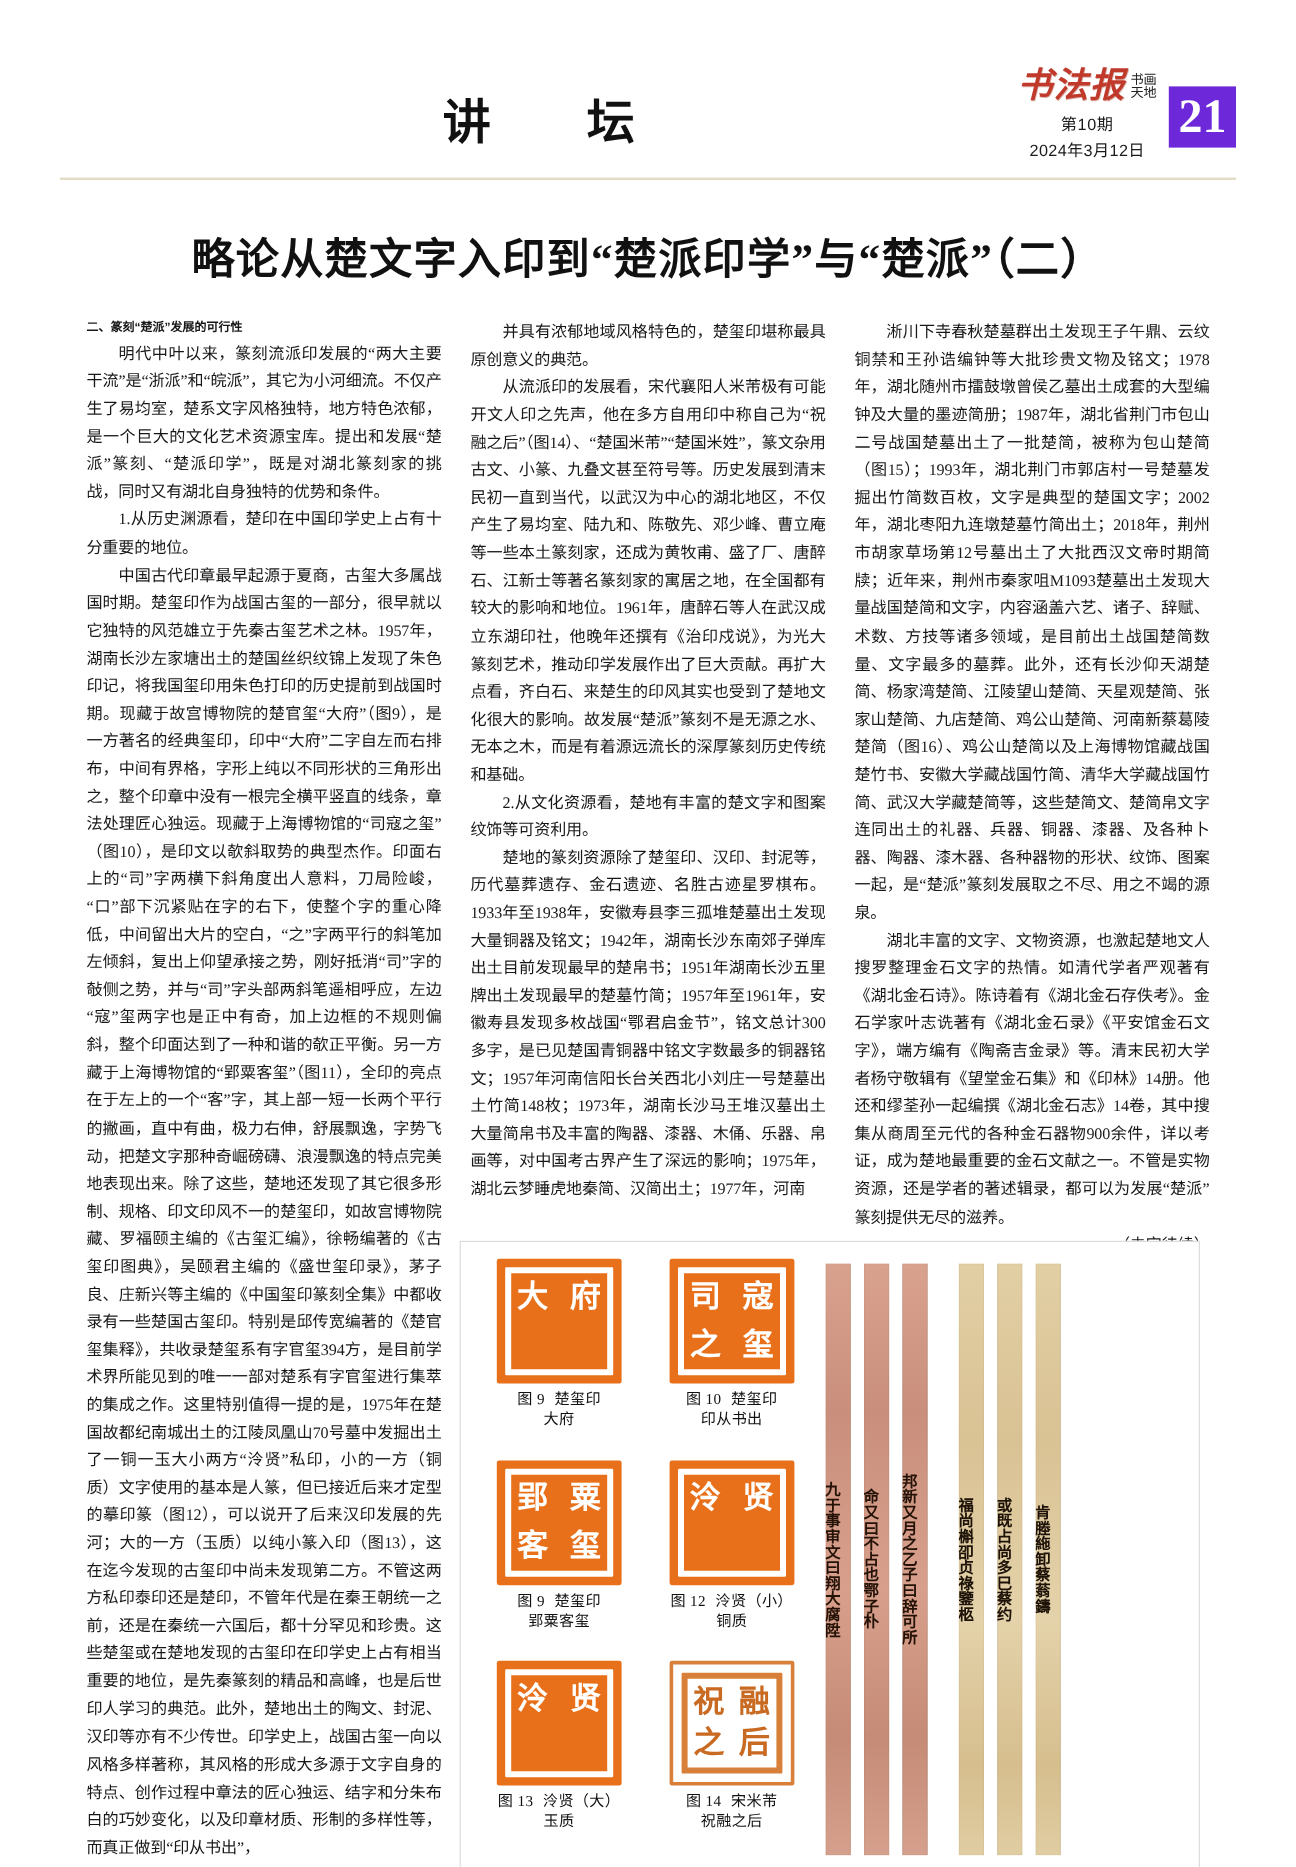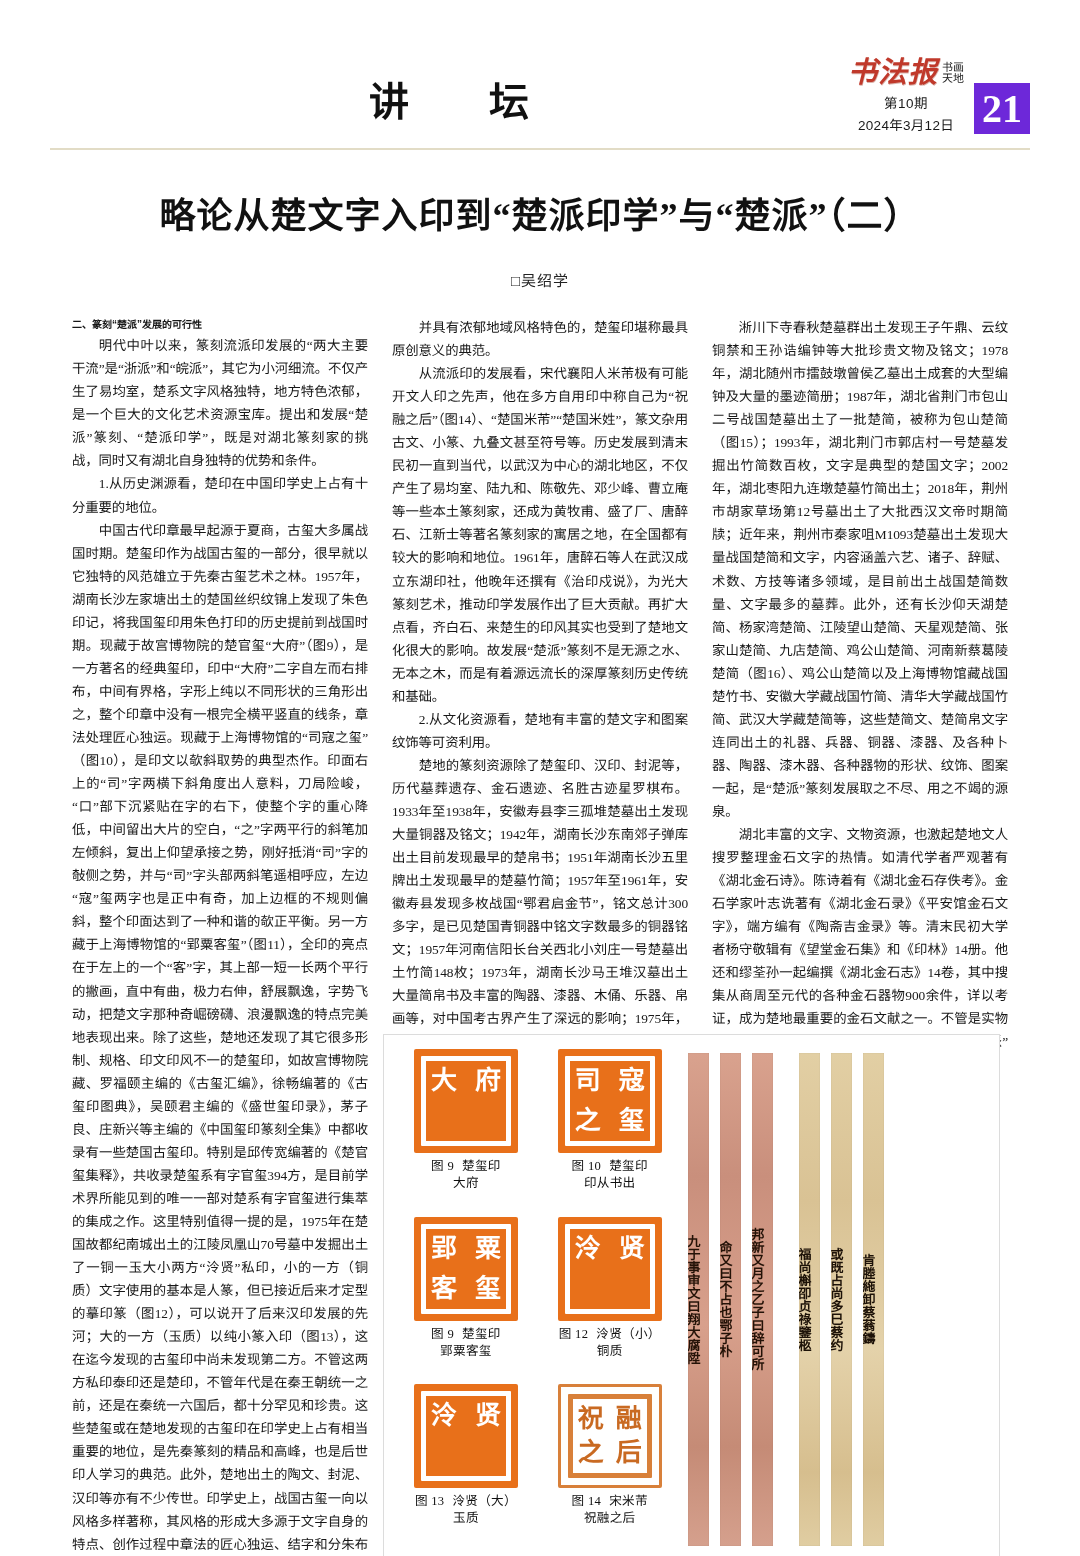--- a/index.html
+++ b/index.html
@@ -67,21 +67,21 @@
     font-weight: bold;
     font-size: 40px;
     letter-spacing: 20px;
     color: #111;
     display: inline-block;
     text-indent: 20px;
   }
 
   .mast-right {
     display: flex;
-    align-items: flex-end;
+    align-items: center;
     gap: 10px;
     padding-top: 2px;
   }
   .logo-block { text-align: center; }
   .logo-row {
     display: flex;
     align-items: flex-end;
     justify-content: center;
     gap: 4px;
   }
@@ -339,21 +339,20 @@
         <div class="logo-date">2024年3月12日</div>
       </div>
       <div class="page-badge">21</div>
     </div>
 
   </div>
 
   <div class="mast-rule"></div>
 
   <h1 class="headline">略论从楚文字入印到“楚派印学”与“楚派”（二）</h1>
-  <div class="byline">□吴绍学</div>
 
   <div class="columns">
 
     <div class="col">
       <p class="sub">二、篆刻“楚派”发展的可行性</p>
       <p>明代中叶以来，篆刻流派印发展的“两大主要干流”是“浙派”和“皖派”，其它为小河细流。不仅产生了易均室，楚系文字风格独特，地方特色浓郁，是一个巨大的文化艺术资源宝库。提出和发展“楚派”篆刻、“楚派印学”，既是对湖北篆刻家的挑战，同时又有湖北自身独特的优势和条件。</p>
       <p>1.从历史渊源看，楚印在中国印学史上占有十分重要的地位。</p>
       <p>中国古代印章最早起源于夏商，古玺大多属战国时期。楚玺印作为战国古玺的一部分，很早就以它独特的风范雄立于先秦古玺艺术之林。1957年，湖南长沙左家塘出土的楚国丝织纹锦上发现了朱色印记，将我国玺印用朱色打印的历史提前到战国时期。现藏于故宫博物院的楚官玺“大府”（图9），是一方著名的经典玺印，印中“大府”二字自左而右排布，中间有界格，字形上纯以不同形状的三角形出之，整个印章中没有一根完全横平竖直的线条，章法处理匠心独运。现藏于上海博物馆的“司寇之玺”（图10），是印文以欹斜取势的典型杰作。印面右上的“司”字两横下斜角度出人意料，刀局险峻，“口”部下沉紧贴在字的右下，使整个字的重心降低，中间留出大片的空白，“之”字两平行的斜笔加左倾斜，复出上仰望承接之势，刚好抵消“司”字的敧侧之势，并与“司”字头部两斜笔遥相呼应，左边“寇”玺两字也是正中有奇，加上边框的不规则偏斜，整个印面达到了一种和谐的欹正平衡。另一方藏于上海博物馆的“郢粟客玺”（图11），全印的亮点在于左上的一个“客”字，其上部一短一长两个平行的撇画，直中有曲，极力右伸，舒展飘逸，字势飞动，把楚文字那种奇崛磅礴、浪漫飘逸的特点完美地表现出来。除了这些，楚地还发现了其它很多形制、规格、印文印风不一的楚玺印，如故宫博物院藏、罗福颐主编的《古玺汇编》，徐畅编著的《古玺印图典》，吴颐君主编的《盛世玺印录》，茅子良、庄新兴等主编的《中国玺印篆刻全集》中都收录有一些楚国古玺印。特别是邱传宽编著的《楚官玺集释》，共收录楚玺系有字官玺394方，是目前学术界所能见到的唯一一部对楚系有字官玺进行集萃的集成之作。这里特别值得一提的是，1975年在楚国故都纪南城出土的江陵凤凰山70号墓中发掘出土了一铜一玉大小两方“泠贤”私印，小的一方（铜质）文字使用的基本是人篆，但已接近后来才定型的摹印篆（图12），可以说开了后来汉印发展的先河；大的一方（玉质）以纯小篆入印（图13），这在迄今发现的古玺印中尚未发现第二方。不管这两方私印泰印还是楚印，不管年代是在秦王朝统一之前，还是在秦统一六国后，都十分罕见和珍贵。这些楚玺或在楚地发现的古玺印在印学史上占有相当重要的地位，是先秦篆刻的精品和高峰，也是后世印人学习的典范。此外，楚地出土的陶文、封泥、汉印等亦有不少传世。印学史上，战国古玺一向以风格多样著称，其风格的形成大多源于文字自身的特点、创作过程中章法的匠心独运、结字和分朱布白的巧妙变化，以及印章材质、形制的多样性等，而真正做到“印从书出”，</p>
     </div>
 

